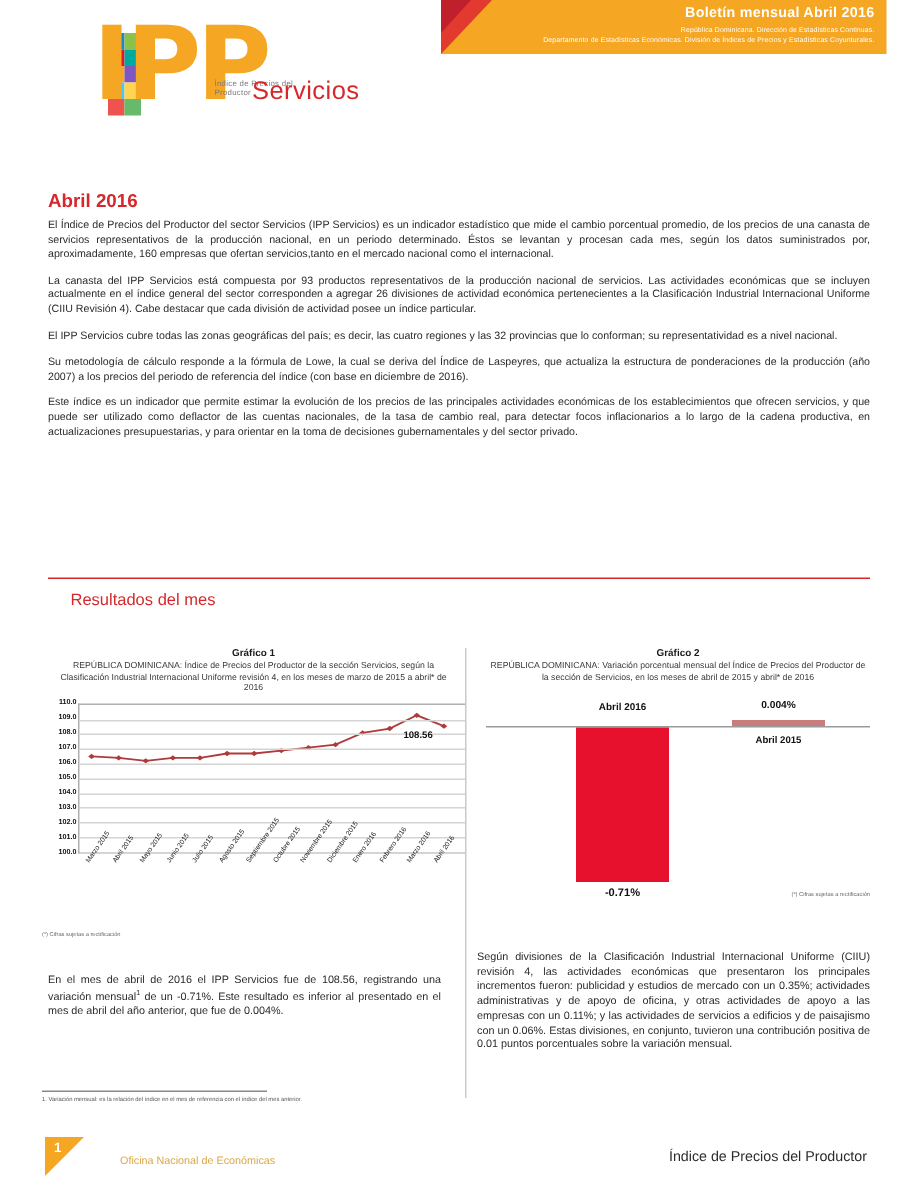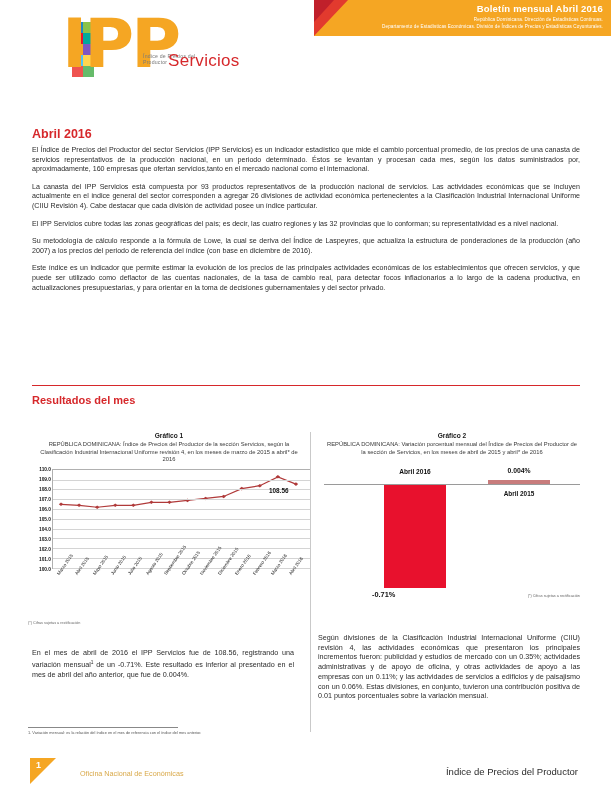--- a/index.html
+++ b/index.html
@@ -32,21 +32,21 @@
     border-left: 2px solid #F5A623; padding-left: 3px;
   }
   .servicios {
     position: absolute; left: 168px; top: 51px;
     font-size: 17px; font-weight: normal; color: #D6282B;
     letter-spacing: .3px;
   }
 
   .hdr-band {
     position: absolute; left: 294px; top: 0px; width: 297px; height: 36px;
-    background: #F5A623; overflow: hidden; margin-left: 20px;
+    background: #F5A623; overflow: hidden;
   }
   .hdr-corner-a {
     position: absolute; left: 0; top: 0; width: 0; height: 0;
     border-top: 36px solid #E23A2E; border-right: 34px solid transparent;
   }
   .hdr-corner-b {
     position: absolute; left: 0; top: 0; width: 0; height: 0;
     border-top: 22px solid #C0202B; border-right: 20px solid transparent;
   }
   .hdr-title {
@@ -74,22 +74,22 @@
     font-size: 7.1px; line-height: 9.6px; text-align: justify;
     color: #2b2b2b; margin-bottom: 8px;
   }
 
   
   .sec-rule {
     position: absolute; left: 32px; top: 385px; width: 548px;
     height: 1.4px; background: #D6282B;
   }
   .sec-title {
-    position: absolute; left: 32px; top: 394px;
-    font-size: 11px; font-weight: bold; color: #D6282B;
+    position: absolute; left: 47px; top: 394px;
+    font-size: 11px; font-weight: normal; color: #D6282B;
   }
 
   
   .chart-area { position: absolute; left: 28px; top: 432px; width: 556px; height: 210px; }
   .chart-divider {
     position: absolute; left: 310px; top: 432px; width: 1px; height: 300px;
     background: #c9c9c9;
   }
 
   .chart { position: absolute; top: 0; }
@@ -155,21 +155,21 @@
   .c2-val-right {
     position: absolute; left: 156px; top: 5px; width: 86px;
     text-align: center; font-size: 6.8px; font-weight: bold; color: #111;
   }
   .c2-lab-right {
     position: absolute; left: 156px; top: 28px; width: 86px;
     text-align: center; font-size: 6.4px; font-weight: bold; color: #111;
   }
   .c2-val-left {
     position: absolute; left: 52px; top: 128px; width: 86px;
-    text-align: left; font-size: 7.4px; font-weight: bold; color: #111;
+    text-align: center; font-size: 7.4px; font-weight: bold; color: #111;
   }
   .src2 {
     position: absolute; right: 4px; top: 132px;
     font-size: 3.8px; color: #666;
   }
 
   
   .low-left {
     position: absolute; left: 32px; top: 648px; width: 262px;
     font-size: 7.2px; line-height: 10px; text-align: justify; color: #2b2b2b;

